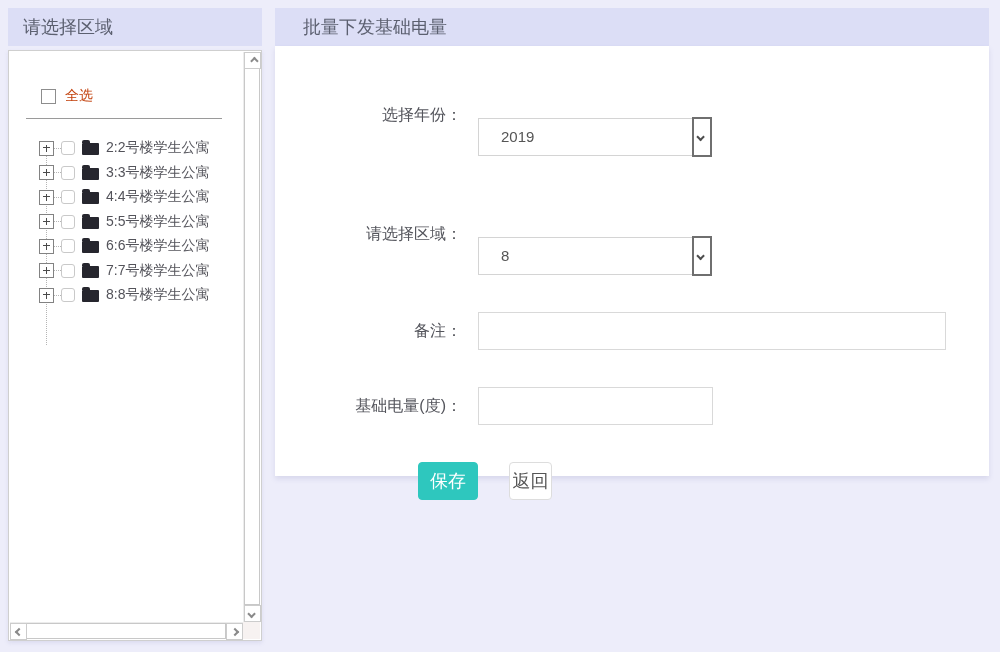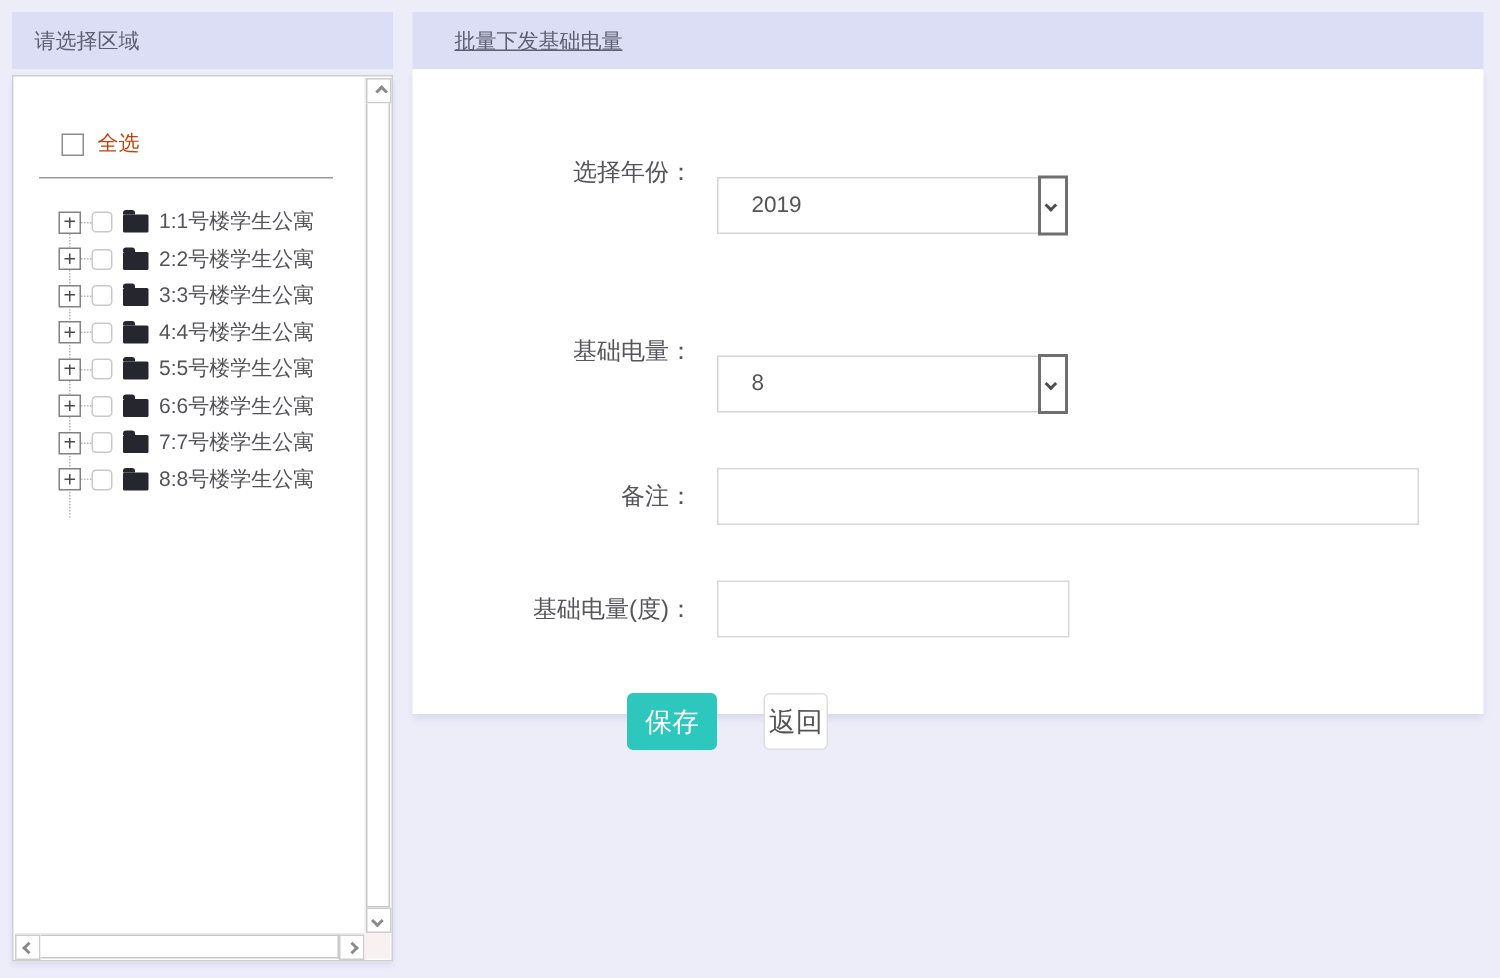--- a/index.html
+++ b/index.html
@@ -1,21 +1,21 @@
 <!DOCTYPE html>
 <html><head>
 <meta charset="utf-8">
 <style>
   * { margin:0; padding:0; box-sizing:border-box; }
   html,body { width:1000px; height:652px; overflow:hidden; }
   body { background:#ededfa; font-family:"Liberation Sans","DejaVu Sans",sans-serif; position:relative; }
 
   .panel-header {
     height:38px; background:#dcdef6; color:#5c6070;
-    font-size:14px; line-height:38px;
+    font-size:18px; line-height:38px;
   }
 
   
   .left-panel { position:absolute; left:8px; top:8px; width:254px; }
   .left-panel .panel-header { padding-left:15px; }
   .tree-box {
     position:absolute; top:42px; left:0; width:254px; height:591px;
     background:#fff; border:1px solid #cfcfcf;
     box-shadow:0 2px 4px rgba(120,120,180,.15);
   }
@@ -63,21 +63,21 @@
 
   .chev { display:inline-block; width:6px; height:6px; border-left:2px solid #8a8a8a; border-bottom:2px solid #8a8a8a; }
   .chev.up    { transform:rotate(135deg)  translate(-1px,-1px); }
   .chev.down  { transform:rotate(-45deg)  translate(-1px,-1px); }
   .chev.left  { transform:rotate(45deg); }
   .chev.right { transform:rotate(-135deg); }
   .chev.dark  { border-color:#4d4d4d; width:6px; height:6px; }
 
   
   .right-panel { position:absolute; left:275px; top:8px; width:714px; }
-  .right-panel .panel-header { padding-left:28px;text-decoration:underline; }
+  .right-panel .panel-header { padding-left:28px; }
   .form-area {
     width:714px; height:430px; background:#fff;
     box-shadow:0 3px 5px rgba(120,120,180,.18);
     padding-top:28px;
   }
   .form-row { display:flex; align-items:center; margin-bottom:37px; }
   .flabel { width:187px; text-align:right; margin-right:16px; font-size:16px; color:#54555c; flex:0 0 auto; }
   .select { position:relative; width:233px; height:38px; border:1px solid #d4d4d4; background:#fff;margin-top:44px; }
   .select-value { display:block; line-height:36px; padding-left:22px; font-size:15px; color:#555; }
   .select-arrow {
@@ -114,27 +114,20 @@
       <div class="divider"></div>
 
       <div class="tree-list">
         <div class="rail"></div>
 
         <div class="tree-row">
           <span class="plusbox"></span>
           <span class="stub"></span>
           <span class="cb"></span>
           <span class="folder"></span>
-          <span class="tree-label">1:1号楼学生公寓</span>
-        </div>
-        <div class="tree-row">
-          <span class="plusbox"></span>
-          <span class="stub"></span>
-          <span class="cb"></span>
-          <span class="folder"></span>
           <span class="tree-label">2:2号楼学生公寓</span>
         </div>
         <div class="tree-row">
           <span class="plusbox"></span>
           <span class="stub"></span>
           <span class="cb"></span>
           <span class="folder"></span>
           <span class="tree-label">3:3号楼学生公寓</span>
         </div>
         <div class="tree-row">
@@ -206,21 +199,21 @@
       <label class="flabel">选择年份：</label>
       <div class="select">
         <span class="select-value">2019</span>
         <span class="select-arrow">
             <i class="chev down dark"></i>
           </span>
       </div>
     </div>
 
     <div class="form-row">
-      <label class="flabel">基础电量：</label>
+      <label class="flabel">请选择区域：</label>
       <div class="select">
         <span class="select-value">8</span>
         <span class="select-arrow">
             <i class="chev down dark"></i>
           </span>
       </div>
     </div>
 
     <div class="form-row">
       <label class="flabel">备注：</label>

